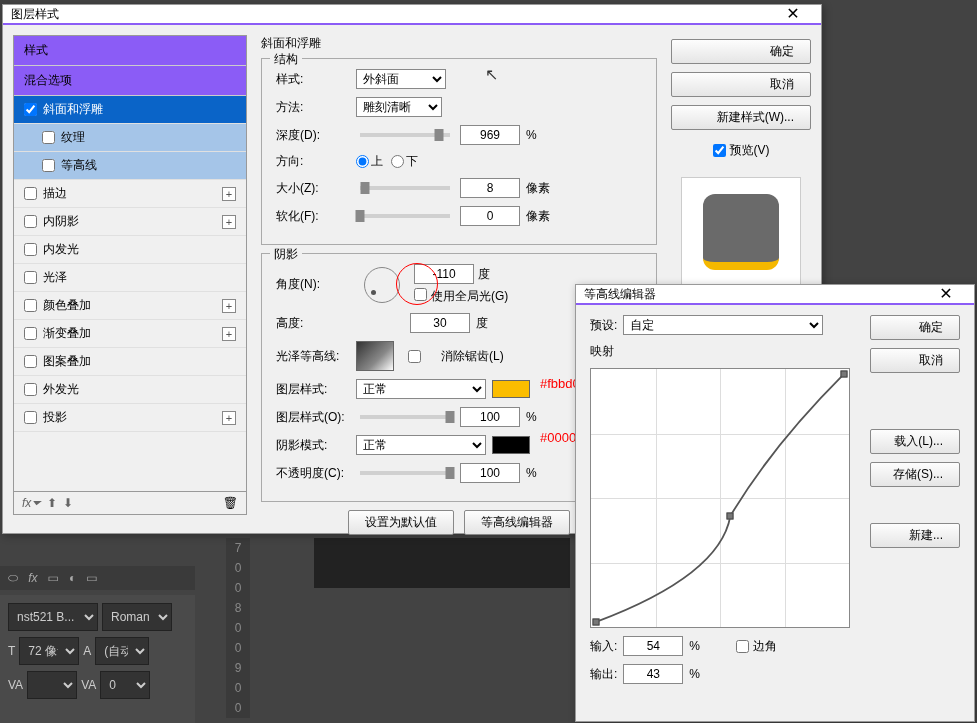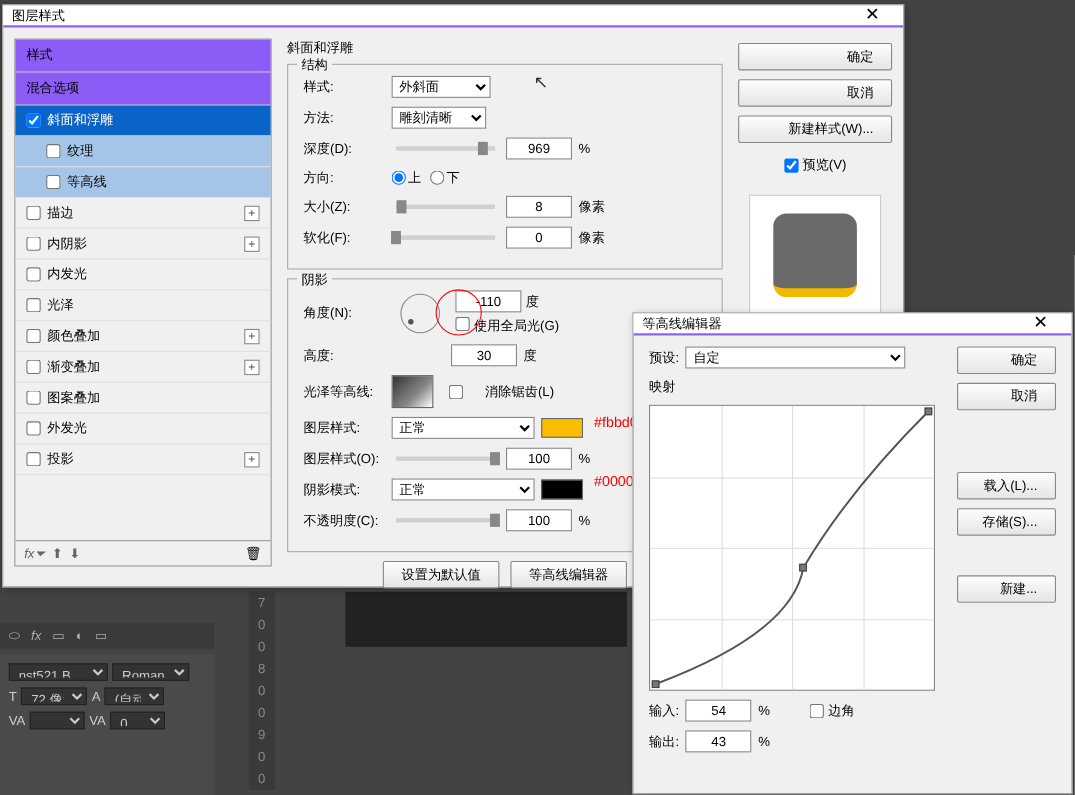--- a/index.html
+++ b/index.html
@@ -47,21 +47,21 @@
 .contour-dialog{left:575px;top:284px;width:400px;height:438px}
 .contour-body{padding:10px 14px;display:flex;gap:10px}
 .contour-left{flex:1}
 .contour-right{width:90px;display:flex;flex-direction:column;gap:8px}
 .curve-canvas{width:260px;height:260px;background:#fff;border:1px solid #888;position:relative;margin:8px 0}
 .grid-line{position:absolute;background:#ddd}
 .curve-path{position:absolute;width:100%;height:100%}
 .curve-point{position:absolute;width:7px;height:7px;background:#777;border:1px solid #444;transform:translate(-50%,-50%)}
 .char-panel{position:absolute;left:0;top:595px;width:195px;height:128px;background:#4a4a4a;padding:8px;color:#ccc}
 .char-row{display:flex;align-items:center;gap:4px;margin-bottom:6px}
-.char-input{background:#333;border:1px solid #222;color:#ccc;padding:2px 4px;height:16px}
+.char-input{background:#333;border:1px solid #222;color:#ccc;padding:2px 4px;height:28px}
 .ruler{position:absolute;left:226px;top:538px;width:24px;height:180px;background:#3a3a3a;color:#888;font-size:10px;display:flex;flex-direction:column;justify-content:space-around;align-items:center}
 .dark-area{position:absolute;left:314px;top:538px;width:256px;height:50px;background:#222}
 .icon-strip{position:absolute;left:0;top:566px;width:195px;height:24px;background:#3a3a3a;display:flex;align-items:center;gap:10px;padding:0 8px;color:#aaa}
 </style>
 </head>
 <body>
 
 <div class="icon-strip">
   <span>⬭</span>
   <span style="font-style:italic">fx</span>

